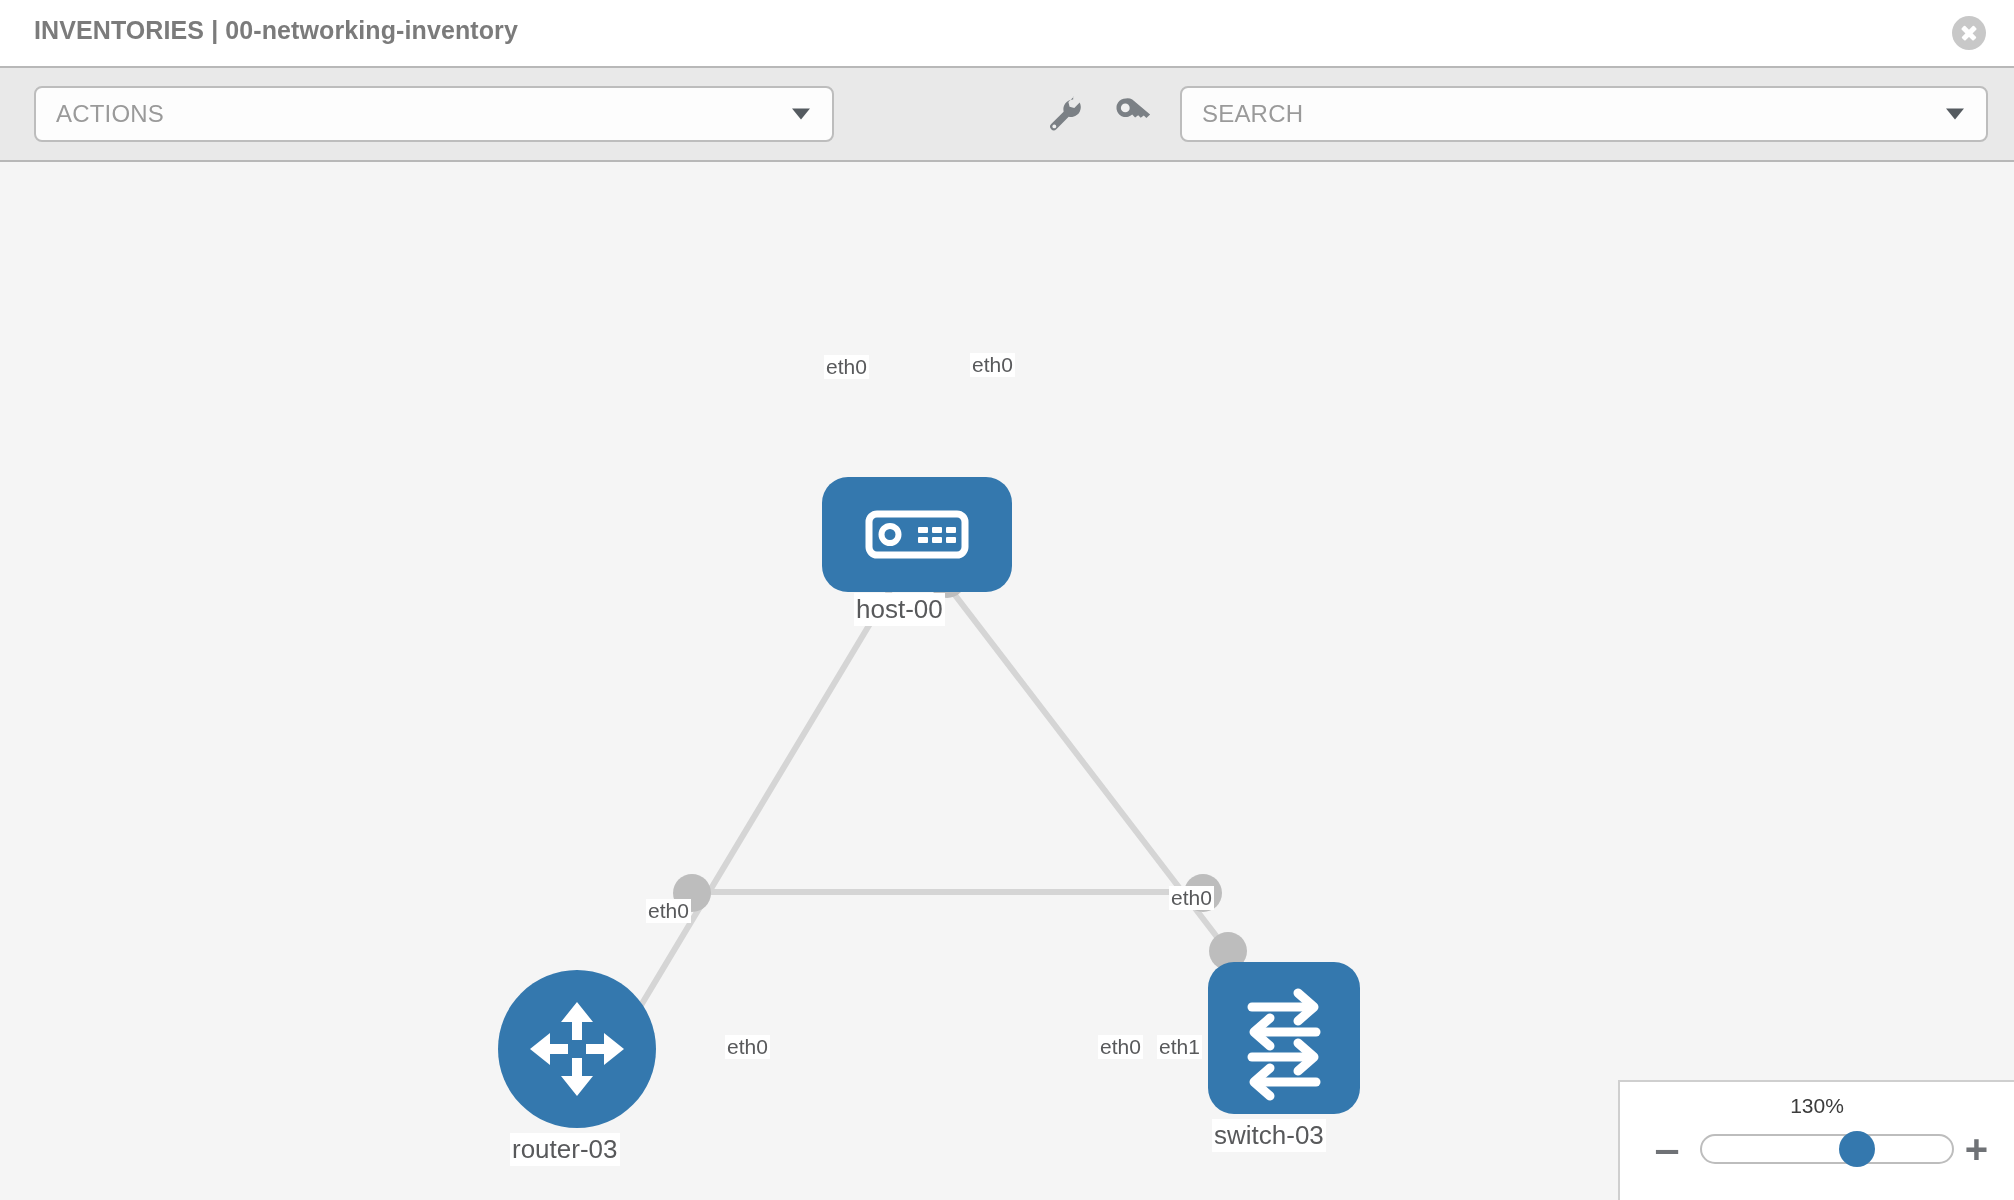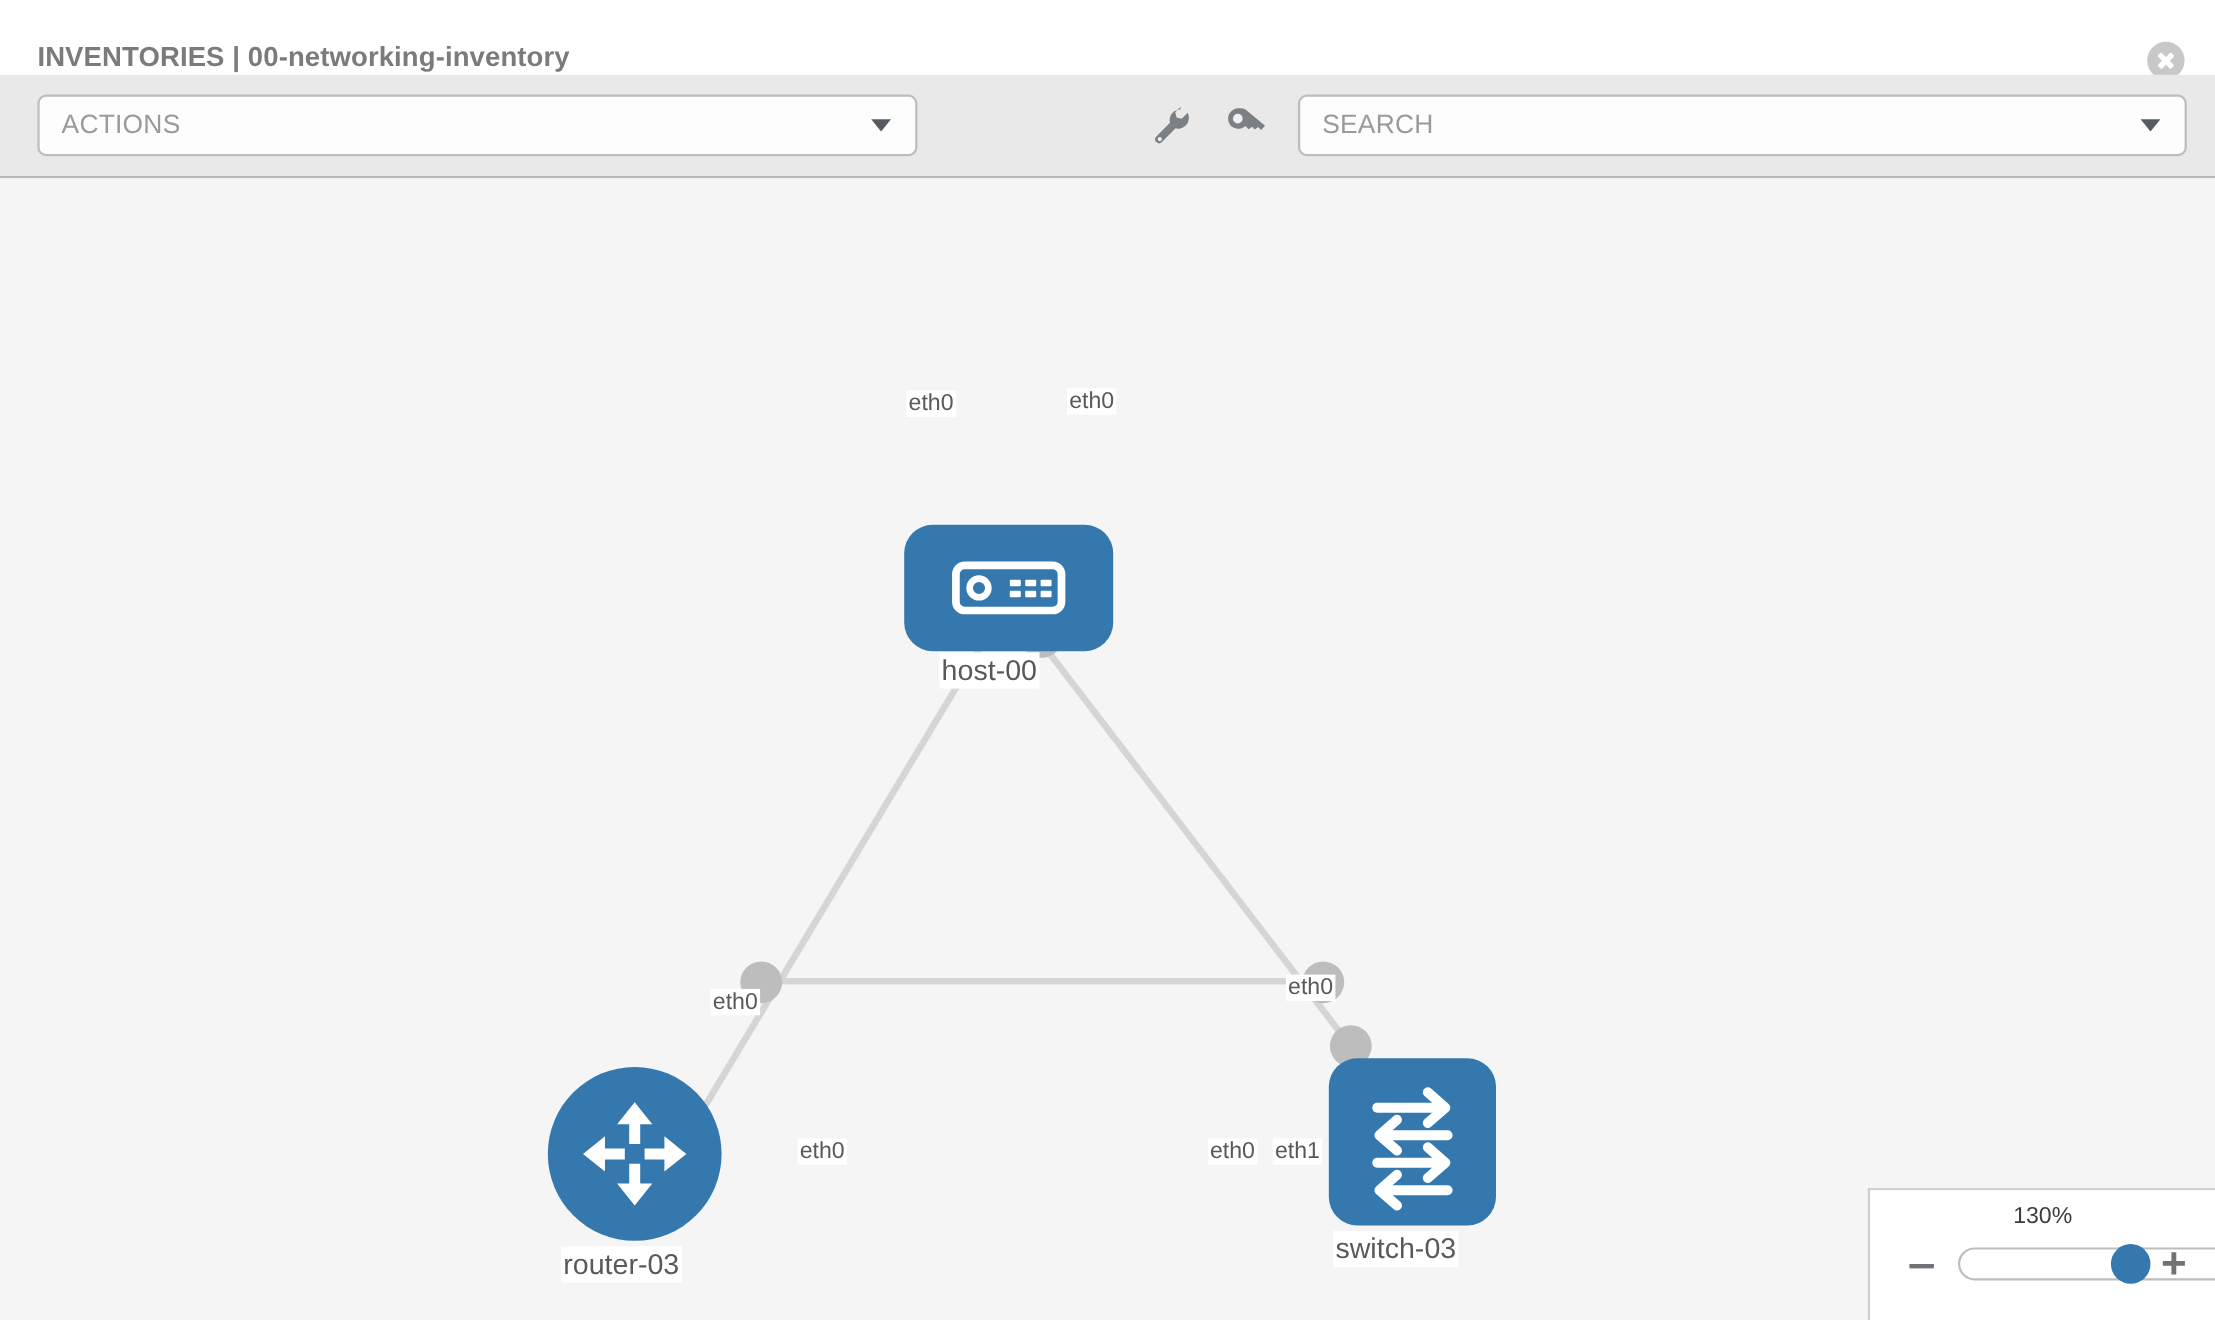--- a/index.html
+++ b/index.html
@@ -10,21 +10,20 @@
     background: #ffffff;
     font-family: "Liberation Sans", sans-serif;
   }
 
   
   .header {
     position: absolute; left: 0; top: 0;
     width: 2014px; height: 68px;
     background: #ffffff;
     border-bottom: 2px solid #b8b8b8;
-    margin-top: 22px;
   }
   .header-title {
     position: absolute; left: 34px; top: 16px;
     font-size: 25px; font-weight: bold;
     color: #7b7b7b;
     letter-spacing: 0.1px;
     white-space: nowrap;
   }
   .close-icon {
     position: absolute; right: 28px; top: 16px;
@@ -154,21 +153,21 @@
   }
   .glyph {
     position: absolute; left: 0; top: 0;
     width: 100%; height: 100%;
   }
   .glyph svg { display: block; width: 100%; height: 100%; }
 
   
   .zoom-panel {
     position: absolute; right: 0; bottom: 0;
-    width: 316px; height: 120px;
+    width: 396px; height: 120px;
     background: #ffffff;
     border: 2px solid #cfcfcf;
     border-right: none; border-bottom: none;
   }
   .zoom-value {
     position: absolute; left: 0; right: 0; top: 12px;
     text-align: center;
     font-size: 21px; color: #3c3c3c;
   }
   .zoom-minus, .zoom-plus {

